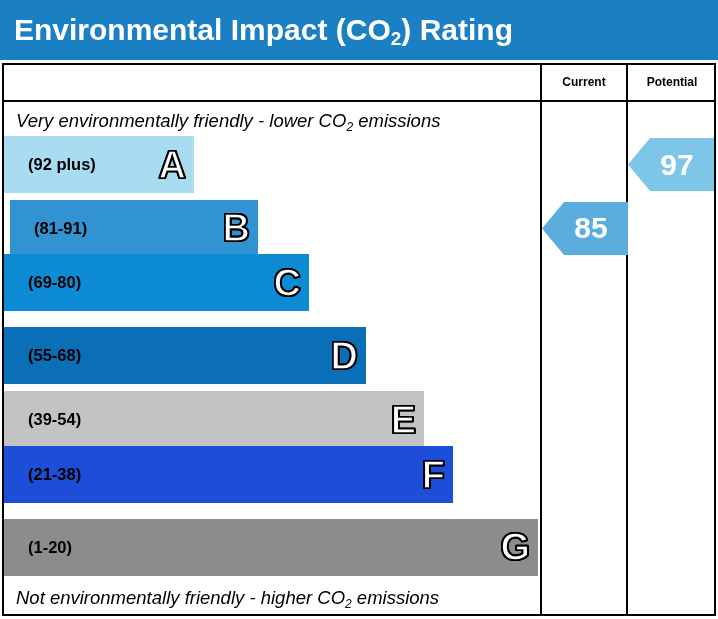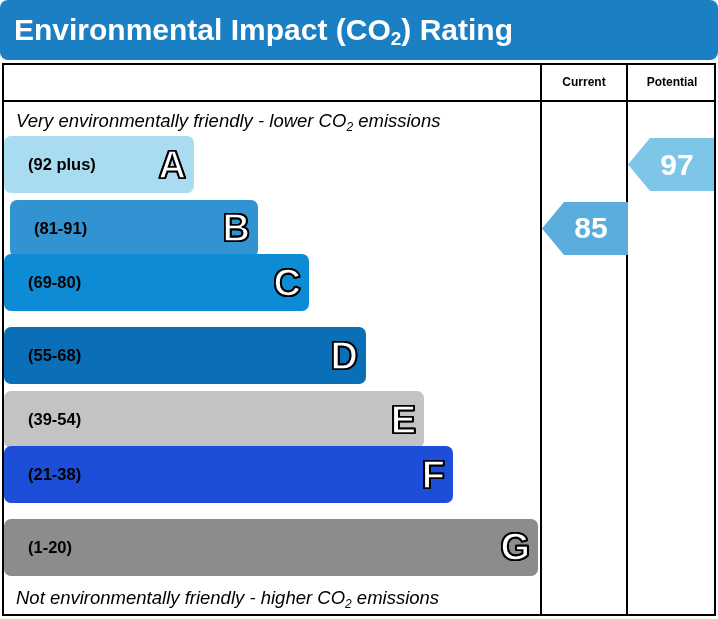--- a/index.html
+++ b/index.html
@@ -14,21 +14,20 @@
     width:718px;height:619px;
     box-sizing:border-box;
   }
   
   .title-bar{
     position:absolute;left:0;top:0;width:718px;height:60px;
     background:#1b7fc3;
     color:#ffffff;
     display:flex;align-items:center;
     box-sizing:border-box;
-    border-radius:8px;
   }
   .title-text{
     font-size:30px;font-weight:bold;
     padding-left:14px;
     letter-spacing:0px;
     white-space:nowrap;
   }
   .title-text sub{font-size:19px;vertical-align:baseline;position:relative;top:5px;}
 
   
@@ -62,21 +61,20 @@
   .caption sub{font-size:12px;vertical-align:baseline;position:relative;top:4px;}
   .caption.top{top:110px;}
   .caption.bottom{top:587px;}
 
   
   .bars{position:absolute;left:4px;top:136px;width:536px;height:447px;}
   .bar{
     position:absolute;left:0;height:57px;
     display:flex;align-items:center;
     box-sizing:border-box;
-    border-radius:7px;
   }
   .bar-range{
     font-size:16.5px;font-weight:bold;color:#000;
     padding-left:24px;white-space:nowrap;
   }
   .bar-letter{
     position:absolute;right:8px;top:50%;transform:translateY(-50%);
     font-size:38px;font-weight:bold;line-height:1;
     color:#ffffff;
     -webkit-text-stroke:1.6px #000;

